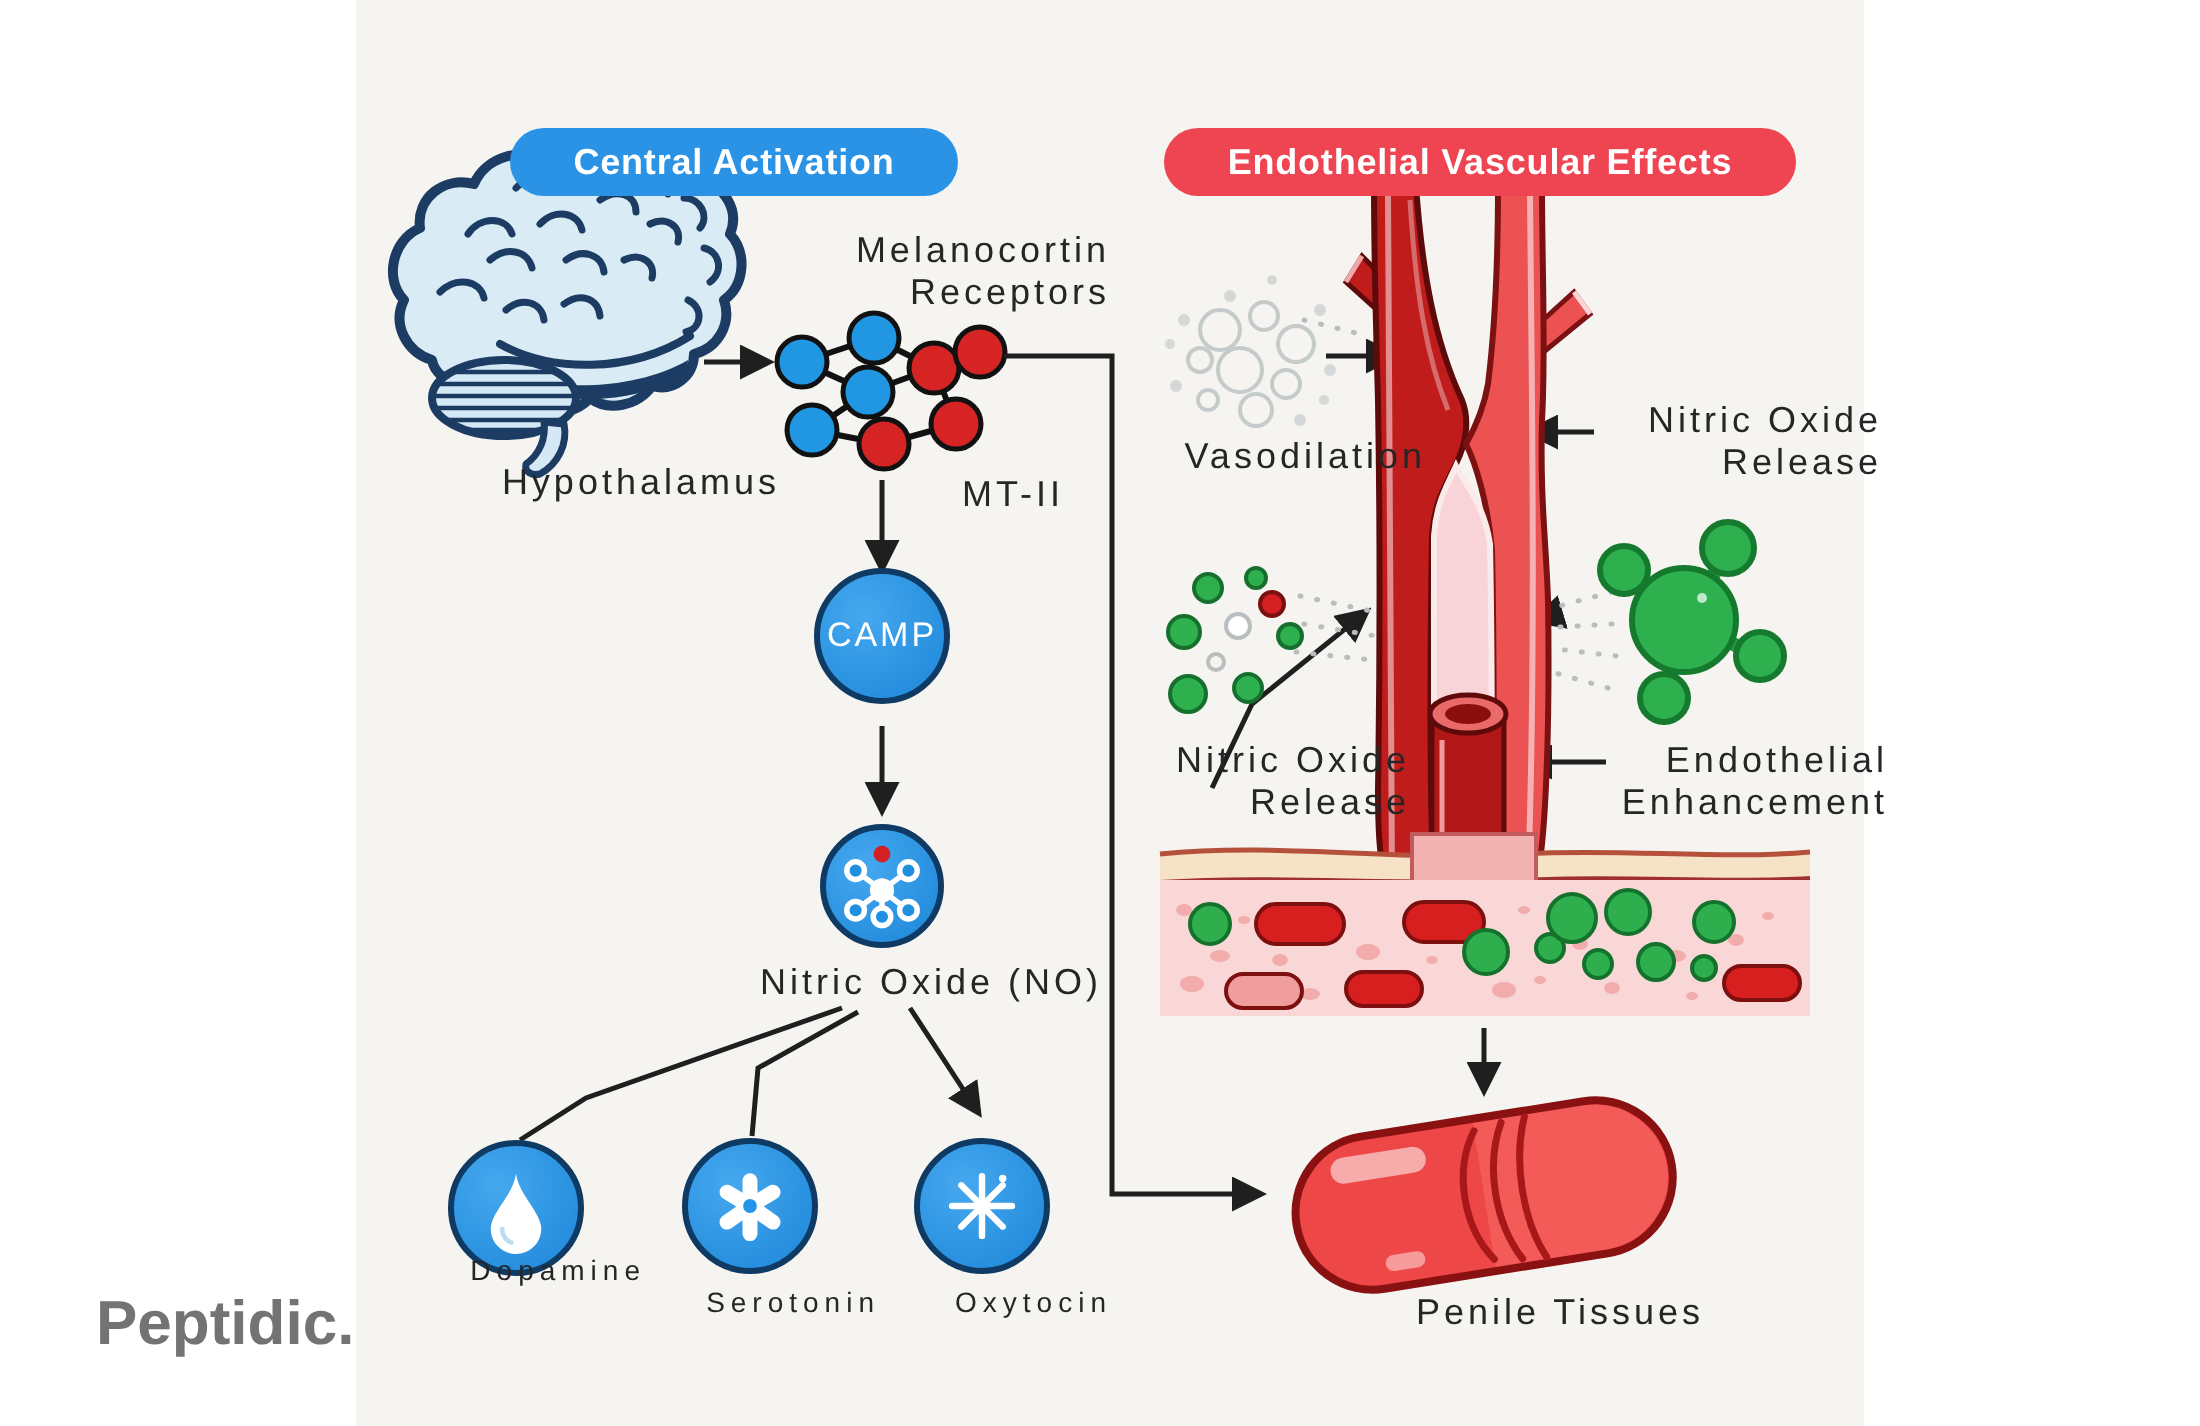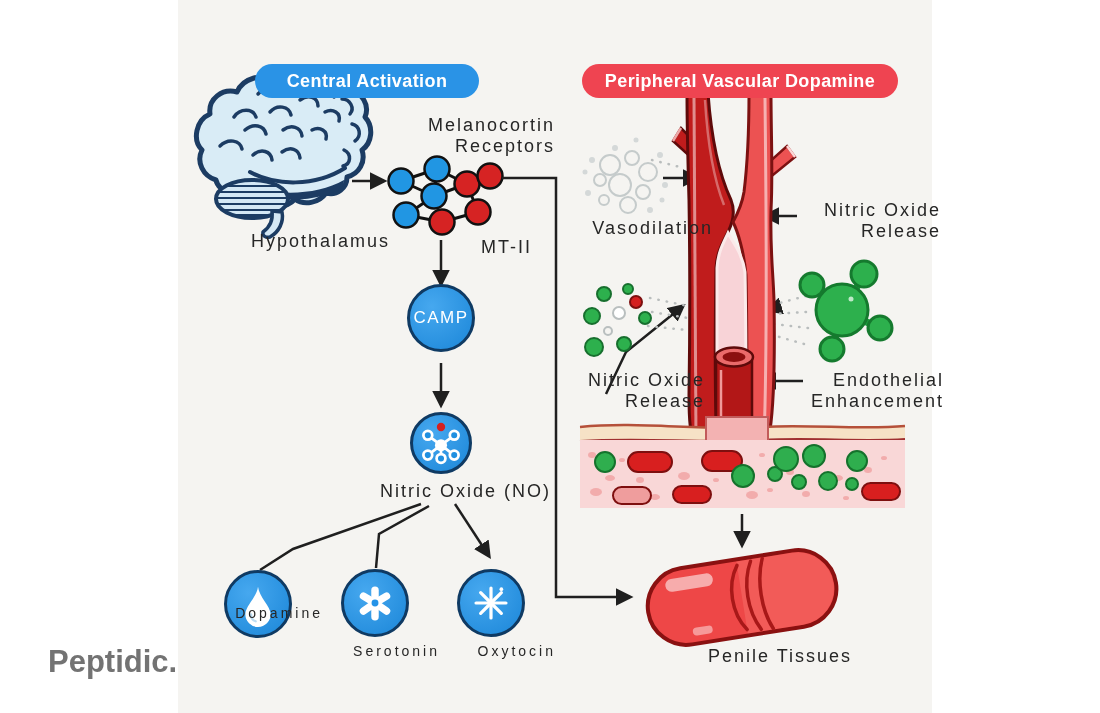--- a/index.html
+++ b/index.html
@@ -263,21 +263,21 @@
         <path d="M742,565 C729,583 729,612 742,630"></path>
         <path d="M756,563 C745,583 745,612 756,632"></path>
         <path d="M768,562 C759,583 759,613 768,633"></path>
       </g>
       <rect x="668" y="568" width="48" height="13" rx="6.5" fill="rgba(255,255,255,0.55)"></rect>
       <rect x="688" y="620" width="20" height="8" rx="4" fill="rgba(255,255,255,0.45)"></rect>
     </g>
   </svg>
 
   <div class="badge blue" style="left:255px;top:41px;width:224px;">Central Activation</div>
-  <div class="badge red" style="left:582px;top:41px;width:316px;">Peripheral Vascular Dopamine</div>
+  <div class="badge red" style="left:582px;top:41px;width:316px;">Endothelial Vascular Effects</div>
 
   <div class="node-circle" style="left:407px;top:284px;width:68px;height:68px;justify-content:center;">
     <span class="txt">CAMP</span>
   </div>
 
   <div class="node-circle" style="left:410px;top:412px;width:62px;height:62px;">
     <svg width="44" height="44" viewBox="0 0 40 40">
       <g stroke="#ffffff" stroke-width="2.5">
         <line x1="20" y1="22" x2="8" y2="13"></line>
           <line x1="20" y1="22" x2="32" y2="13"></line>
@@ -332,21 +332,21 @@
       </g>
       <circle cx="20" cy="20" r="2.6" fill="#ffffff"></circle>
       <circle cx="29" cy="8" r="1.6" fill="#ffffff"></circle>
     </svg>
   </div>
 
   <div class="lbl" style="left:280px;top:231px;width:220px;">Hypothalamus</div>
   <div class="lbl" style="left:470px;top:115px;width:170px;">Melanocortin Receptors</div>
   <div class="lbl" style="left:487px;top:237px;width:90px;">MT-II</div>
   <div class="lbl" style="left:441px;top:481px;width:220px;">Nitric Oxide (NO)</div>
-  <div class="lbl small" style="left:258px;top:603px;width:130px;">Dopamine</div>
+  <div class="lbl small" style="left:258px;top:625px;width:130px;">Dopamine</div>
   <div class="lbl small" style="left:375px;top:641px;width:130px;">Serotonin</div>
   <div class="lbl small" style="left:491px;top:641px;width:130px;">Oxytocin</div>
   <div class="lbl" style="left:628px;top:218px;width:170px;">Vasodilation</div>
   <div class="lbl wrap2" style="left:861px;top:200px;">Nitric Oxide Release</div>
   <div class="lbl wrap2" style="left:625px;top:370px;">Nitric Oxide Release</div>
   <div class="lbl" style="left:742px;top:646px;width:220px;">Penile Tissues</div>
   <div class="lbl" style="left:869px;top:370px;width:150px;">Endothelial Enhancement</div>
 
   <div id="logo">Peptidic.</div>
 </div>

